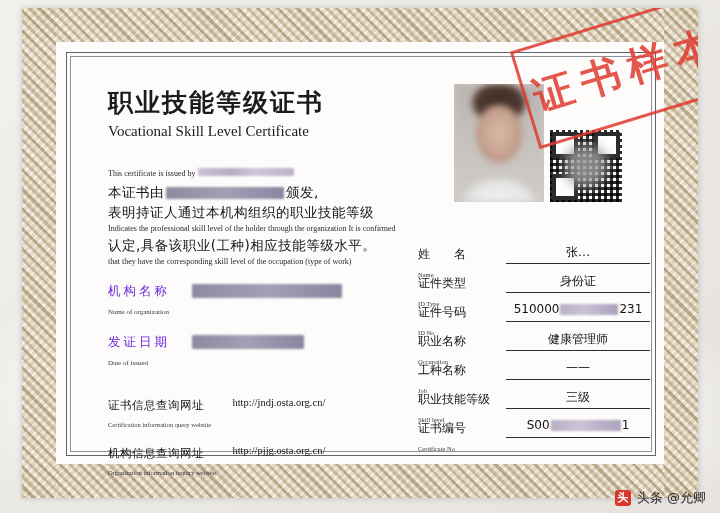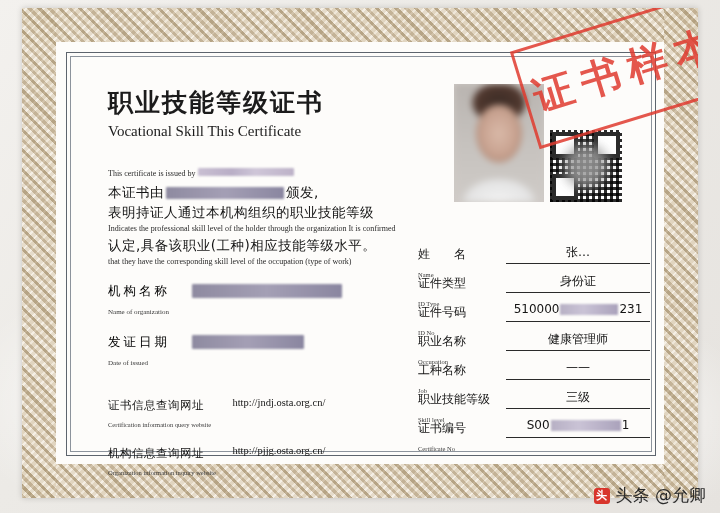--- a/index.html
+++ b/index.html
@@ -77,21 +77,21 @@
     filter:blur(1.1px);
     margin:0 2px;
   }
   .redact.dark{background:linear-gradient(90deg,#8e8aa0,#a49fb5 50%,#8a86a0);}
   .field-block{margin-top:14px;position:relative;}
   .fl{
     display:inline-block;width:74px;vertical-align:top;
   }
   .fl .cn{
     font-family:"DejaVu Sans","Liberation Sans",sans-serif;
-    font-size:12.5px;color:#000000;letter-spacing:3px;white-space:nowrap;
+    font-size:12.5px;color:#6d28d9;letter-spacing:3px;white-space:nowrap;
   }
   .fl .en{
     font-family:"Liberation Serif",serif;font-size:7px;color:#3a3a3a;white-space:nowrap;
   }
   .fv{display:inline-block;vertical-align:top;padding-left:4px;}
   .websites{margin-top:26px;}
   .web-row{margin-bottom:12px;}
   .web-row .lbl{display:inline-block;width:120px;vertical-align:top;}
   .web-row .lbl .cn{
     font-family:"DejaVu Sans","Liberation Sans",sans-serif;
@@ -172,21 +172,21 @@
     position:absolute;right:14px;bottom:6px;
     display:flex;align-items:center;gap:6px;
   }
   #footer .tt{
     width:16px;height:16px;border-radius:3px;background:#d8352b;
     color:#fff;font-size:11px;font-weight:bold;line-height:16px;text-align:center;
     font-family:"DejaVu Sans","Liberation Sans",sans-serif;
   }
   #footer .txt{
     font-family:"DejaVu Sans","Liberation Sans",sans-serif;
-    font-size:17px;color:#2b2b2b;
+    font-size:13px;color:#2b2b2b;
   }
   .wm{
     position:absolute;border-radius:50%;
     background:radial-gradient(circle,rgba(255,255,255,.55),rgba(255,255,255,0) 70%);
     pointer-events:none;
   }
 </style>
 </head>
 <body>
 
@@ -201,21 +201,21 @@
     <div class="orn bottom"></div>
     <div class="orn left"></div>
     <div class="orn right"></div>
 
     <div id="inner"></div>
     <div id="frame"></div>
     <div id="frame2"></div>
 
     <div id="left">
       <div class="title-cn">职业技能等级证书</div>
-      <div class="title-en">Vocational Skill This Certificate</div>
+      <div class="title-en">Vocational Skill Level Certificate</div>
 
       <div class="para">
         <div class="p-line">
           <span class="p-en">This certificate is issued by</span><span class="redact" style="width:96px;height:8px;"></span>
         </div>
         <div class="p-line">
           <span class="p-cn">本证书由</span><span class="redact dark" style="width:118px;"></span><span class="p-cn">颁发,</span>
         </div>
         <div class="p-line">
             <div class="p-cn">表明持证人通过本机构组织的职业技能等级</div>

